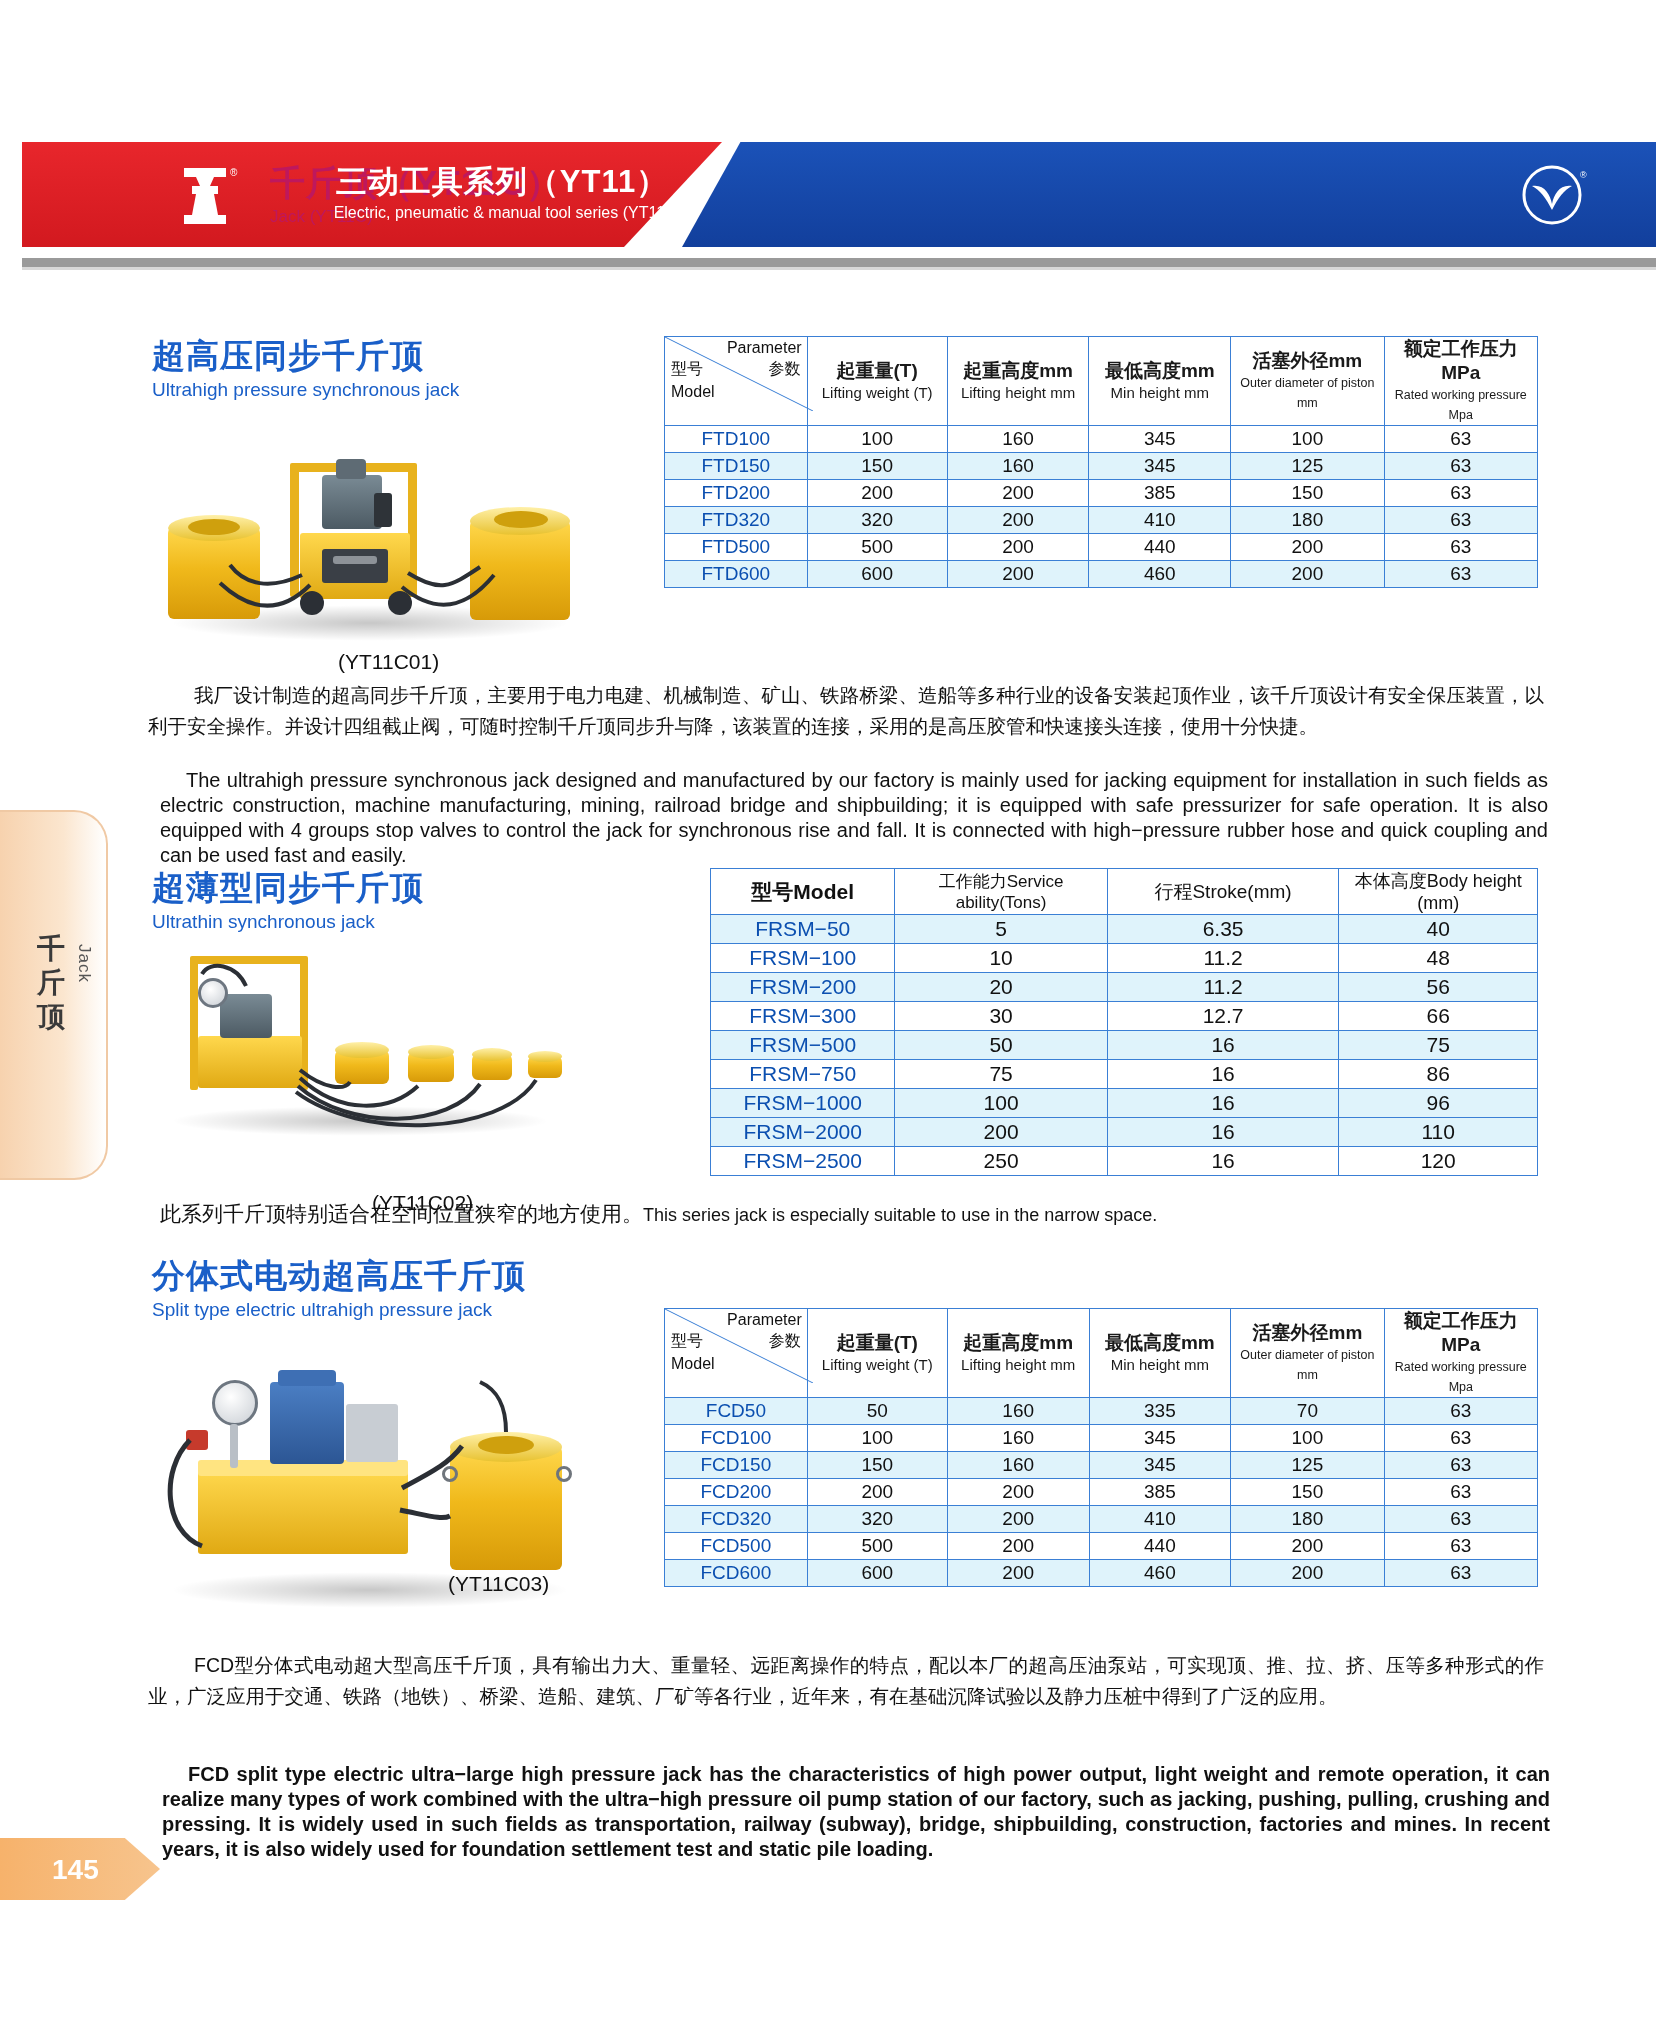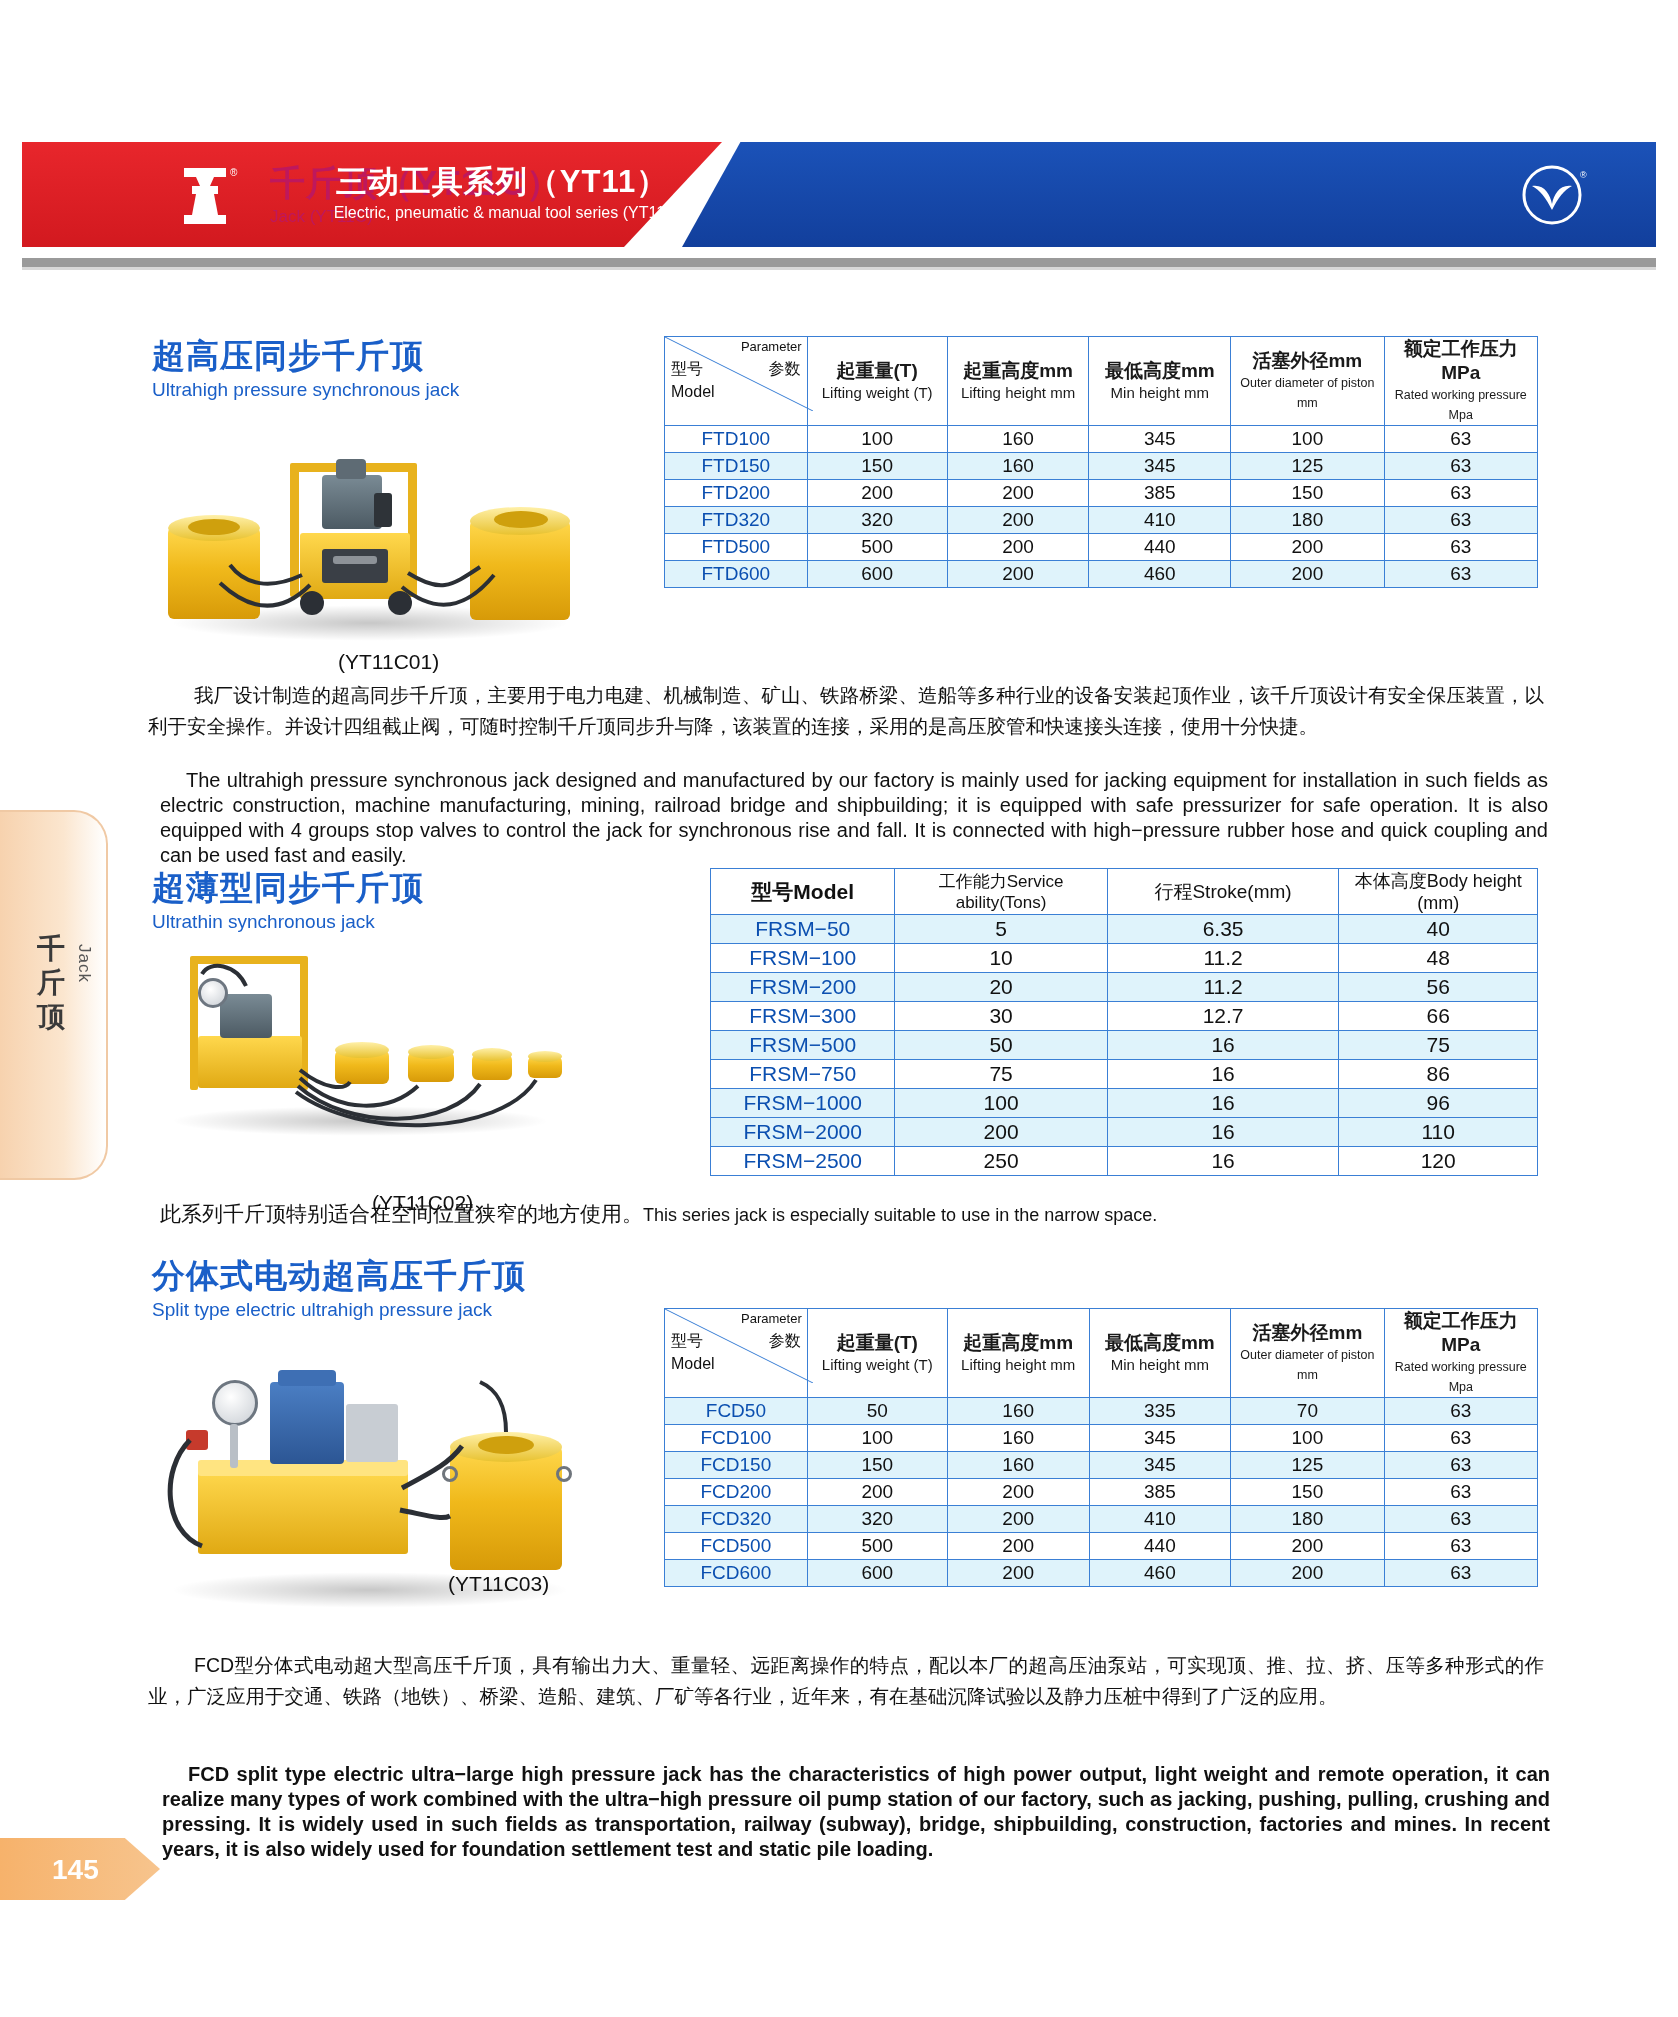--- a/index.html
+++ b/index.html
@@ -88,21 +88,21 @@
   .hdr-cell { background:#fff !important; padding:0 !important; }
   .hdr2 { font-size:19px; font-weight:bold; color:#1a1a1a; line-height:24px; }
   .hdr2 .en { font-size:15px; font-weight:normal; display:block; line-height:20px; }
   .hdr2 .en.small { font-size:12.5px; }
 
   
   .diag {
     position:relative; width:148px; height:74px; background:#fff; padding:0 !important;
   }
   .diag svg { position:absolute; left:0; top:0; }
-  .diag .p1 { position:absolute; right:5px; top:2px; font-size:13px; color:#111; }
+  .diag .p1 { position:absolute; right:5px; top:2px; font-size:16px; color:#111; }
   .diag .p2 { position:absolute; right:6px; top:22px; font-size:16px; color:#111; }
   .diag .m1 { position:absolute; left:6px; top:22px; font-size:16px; color:#111; }
   .diag .m2 { position:absolute; left:6px; top:46px; font-size:16px; color:#111; }
 
   
   .para { position:absolute; }
   .para-cn { font-size:19.5px; line-height:31px; color:#111; text-align:justify; }
   .para-cn.indent { text-indent:46px; }
   .para-en { font-size:20px; line-height:25px; color:#111; text-align:justify; }
   .para-en.indent { text-indent:26px; }

